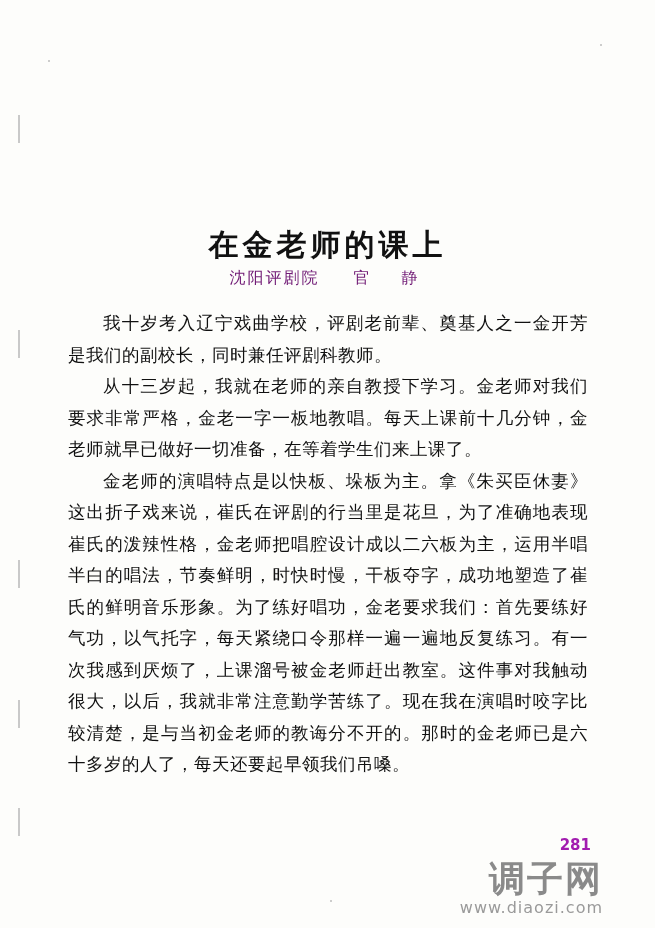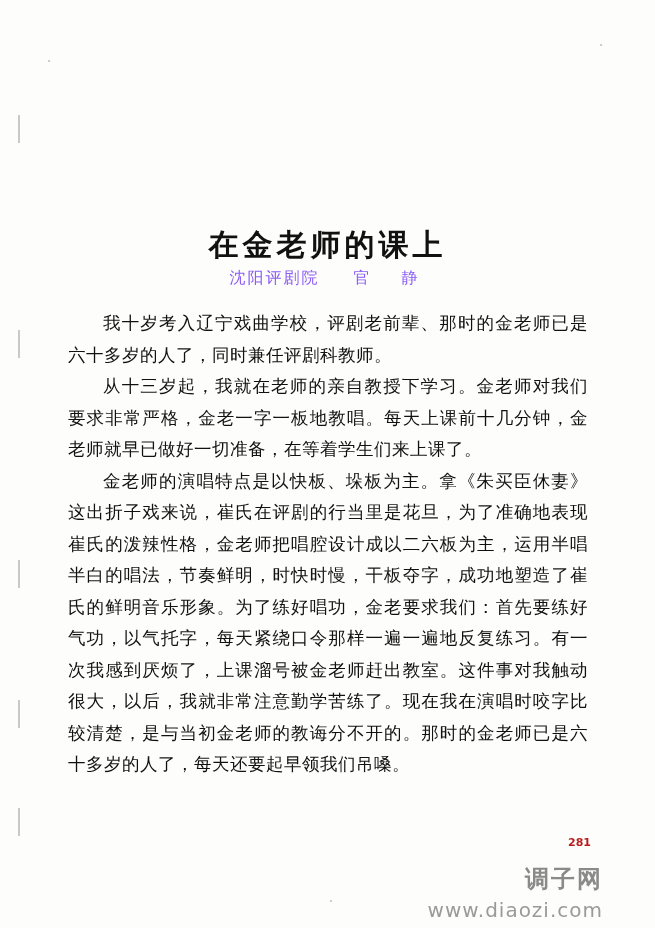--- a/index.html
+++ b/index.html
@@ -50,21 +50,21 @@
   }
 
   .byline {
     position: absolute;
     top: 268px;
     left: 0;
     right: 0;
     text-align: center;
     font-size: 16px;
     letter-spacing: 2px;
-    color: #8b5cf6;
+    color: #701a75;
   }
   .byline .affil { margin-right: 34px; }
   .byline .author { letter-spacing: 8px; }
 
   .body-text {
     position: absolute;
     top: 308px;
     left: 68px;
     width: 520px;
     font-size: 17.5px;
@@ -76,42 +76,42 @@
   }
   .body-text p {
     margin: 0;
     text-indent: 2em;
   }
 
   .page-number {
     position: absolute;
     top: 836px;
     right: 64px;
-    font-size: 11px;
+    font-size: 15px;
     font-weight: 700;
     font-family: "DejaVu Sans", "Liberation Sans", sans-serif;
-    color: #b91c1c;
+    color: #a21caf;
   }
 
   .watermark {
     position: absolute;
     right: 52px;
     top: 862px;
     text-align: right;
   }
   .watermark .wm-main {
-    font-size: 24px;
+    font-size: 36px;
     font-weight: 700;
     letter-spacing: 2px;
     color: #8a8a8a;
     font-family: "DejaVu Sans", "Liberation Sans", sans-serif;
     line-height: 34px;
   }
   .watermark .wm-url {
-    font-size: 20px;
+    font-size: 16px;
     letter-spacing: 1px;
     color: #9a9a9a;
     font-family: "DejaVu Sans", "Liberation Sans", sans-serif;
     margin-top: 2px;
   }
 </style>
 </head>
 <body>
 
 <div class="page">
@@ -126,21 +126,21 @@
   <div class="speck" style="left:600px; top:44px;"></div>
   <div class="speck" style="left:330px; top:900px;"></div>
 
   <h1 class="title">在金老师的课上</h1>
 
   <div class="byline">
     <span class="affil">沈阳评剧院</span><span class="author">官　静</span>
   </div>
 
   <div class="body-text">
-    <p>我十岁考入辽宁戏曲学校，评剧老前辈、那时的金老师已是六十多岁的人了，同时兼任评剧科教师。</p>
+    <p>我十岁考入辽宁戏曲学校，评剧老前辈、奠基人之一金开芳是我们的副校长，同时兼任评剧科教师。</p>
     <p>从十三岁起，我就在老师的亲自教授下学习。金老师对我们要求非常严格，金老一字一板地教唱。每天上课前十几分钟，金老师就早已做好一切准备，在等着学生们来上课了。</p>
     <p>金老师的演唱特点是以快板、垛板为主。拿《朱买臣休妻》这出折子戏来说，崔氏在评剧的行当里是花旦，为了准确地表现崔氏的泼辣性格，金老师把唱腔设计成以二六板为主，运用半唱半白的唱法，节奏鲜明，时快时慢，干板夺字，成功地塑造了崔氏的鲜明音乐形象。为了练好唱功，金老要求我们：首先要练好气功，以气托字，每天紧绕口令那样一遍一遍地反复练习。有一次我感到厌烦了，上课溜号被金老师赶出教室。这件事对我触动很大，以后，我就非常注意勤学苦练了。现在我在演唱时咬字比较清楚，是与当初金老师的教诲分不开的。那时的金老师已是六十多岁的人了，每天还要起早领我们吊嗓。</p>
   </div>
 
   <div class="page-number">281</div>
 
   <div class="watermark">
     <div class="wm-main">调子网</div>
     <div class="wm-url">www.diaozi.com</div>
   </div>

